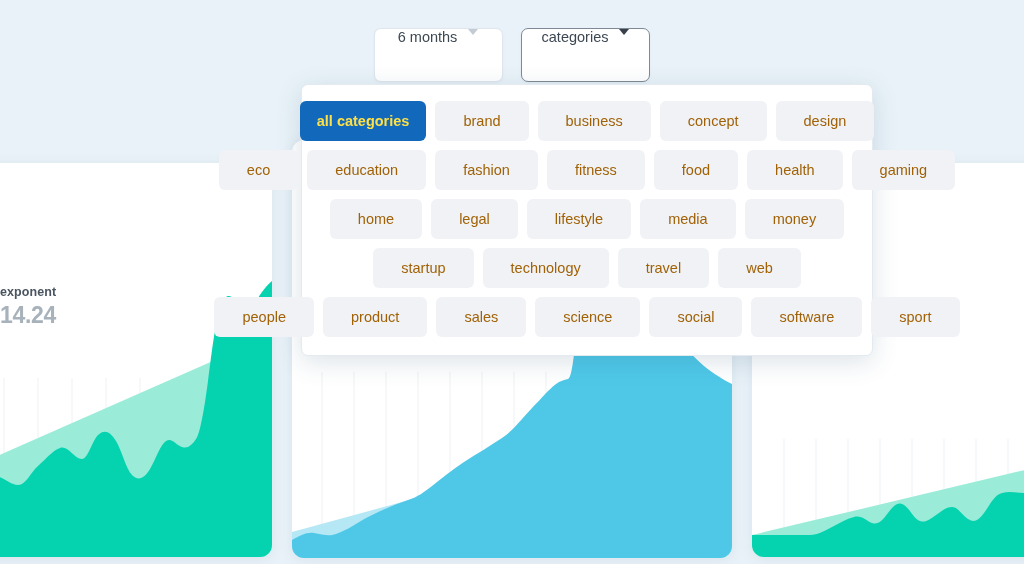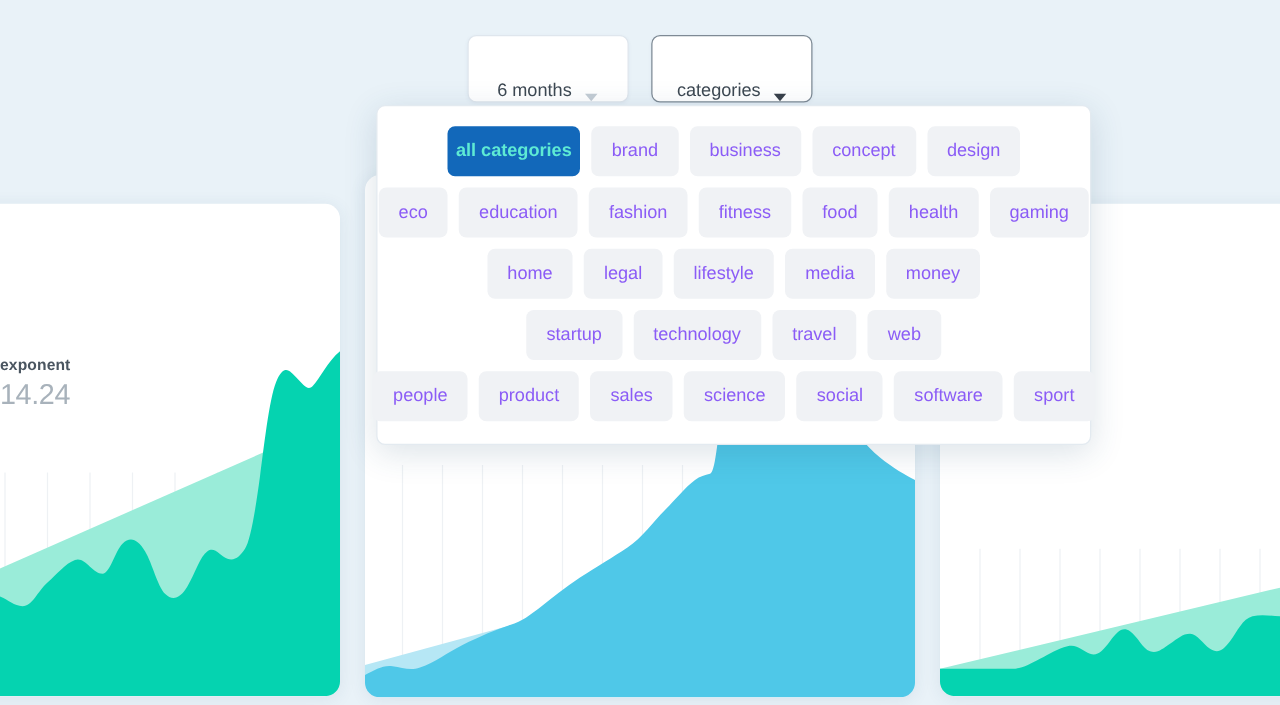--- a/index.html
+++ b/index.html
@@ -61,21 +61,21 @@
 
   .metric-label {
     font-size: 12.5px;
     font-weight: bold;
     color: #4a5560;
     letter-spacing: 0.1px;
     margin-bottom: 5px;
   }
   .metric-value {
     font-size: 23px;
-    font-weight: normal;
+    font-weight: bold;
     letter-spacing: -0.3px;
     display: flex;
     align-items: center;
     gap: 7px;
     line-height: 1;
   }
   .metric-value.gray  { color: #a8b2bb; }
   .metric-value.teal  { color: #5fddc0; }
   .metric-value.cyan  { color: #5ec8e8; }
 
@@ -99,21 +99,21 @@
     gap: 18px;
     z-index: 30;
   }
   .ctrl-btn {
     min-width: 129px;
     height: 54px;
     background: #ffffff;
     border: 1px solid #dfe6ed;
     border-radius: 7px;
     display: flex;
-    align-items: flex-end;
+    align-items: flex-start;
     justify-content: center;
     gap: 11px;
     padding: 0 20px;
     cursor: pointer;
     font-size: 14.5px;
     color: #3d4852;
     box-shadow: 0 1px 3px rgba(40,80,110,0.05);
   }
   .ctrl-btn.active {
     border-color: #7e8a95;
@@ -141,38 +141,38 @@
   }
   .chip-row {
     display: flex;
     justify-content: center;
     gap: 9px;
     margin-bottom: 9px;
   }
   .chip-row:last-child { margin-bottom: 0; }
   .chip {
     height: 40px;
-    padding: 0 16px;
+    padding: 0 28px;
     border-radius: 6px;
     background: #f0f2f5;
-    color: #8b5cf6;
+    color: #a16207;
     font-size: 14.5px;
     display: flex;
     align-items: center;
     justify-content: center;
     cursor: pointer;
     white-space: nowrap;
     border: none;
     font-family: inherit;
   }
   .chip.selected {
     background: #1268ba;
-    color: #5eead4;
+    color: #fde047;
     font-weight: bold;
-    padding: 0 7px;
+    padding: 0 17px;
   }
 </style>
 </head>
 <body>
 
 <div id="root">
 
   <div class="cards">
 
     <div class="card card-left">

